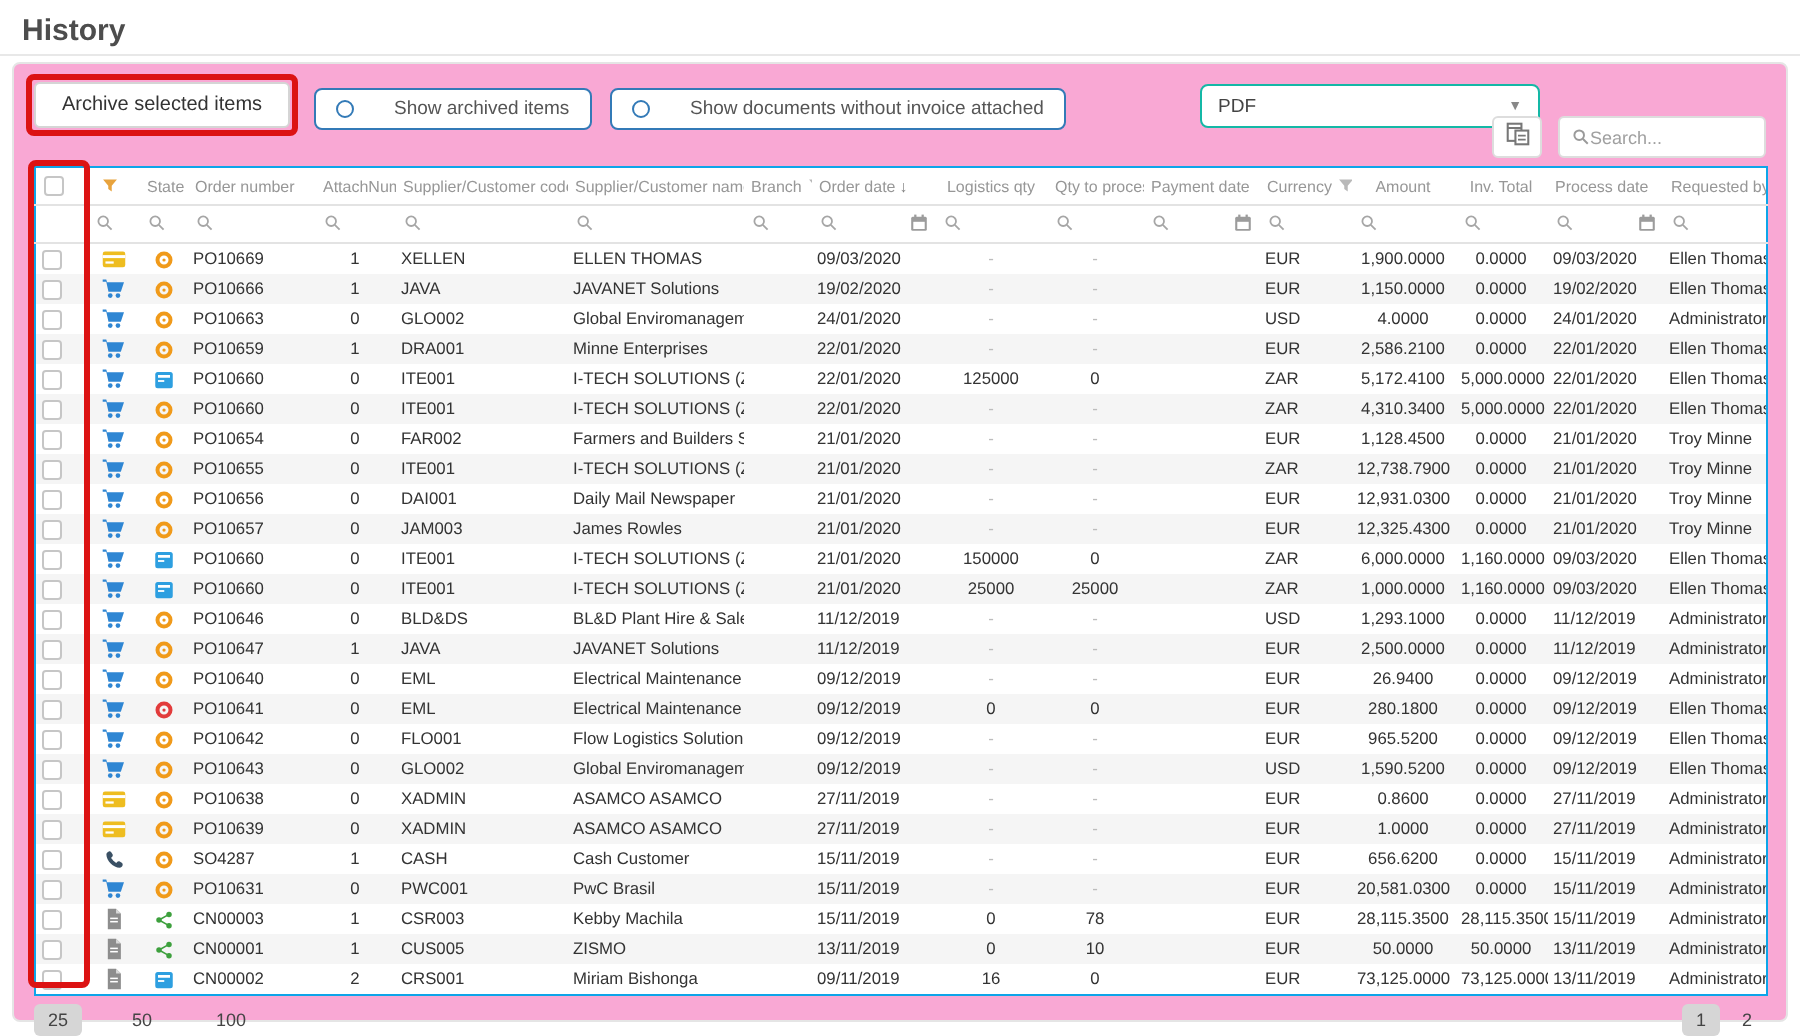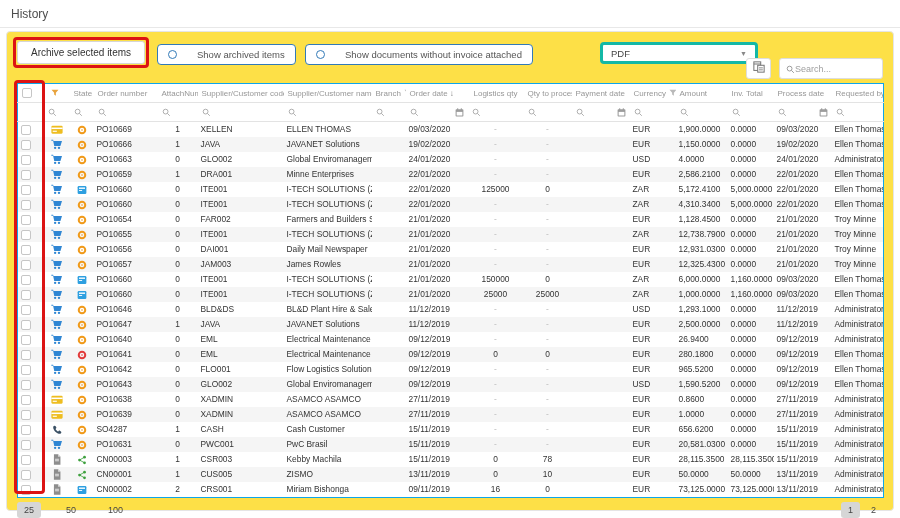--- a/index.html
+++ b/index.html
@@ -1,42 +1,42 @@
 <!DOCTYPE html>
 <html><head>
 <meta charset="utf-8">
 <style>
 *{box-sizing:border-box;margin:0;padding:0}
 html,body{width:900px;height:518px;overflow:hidden;background:#fff;font-family:"Liberation Sans",sans-serif;position:relative}
-.page-title{position:absolute;left:11px;top:7px;font-size:12px;font-weight:400;color:#4d4d4d}
+.page-title{position:absolute;left:11px;top:7px;font-size:15px;font-weight:700;color:#4d4d4d}
 .title-divider{position:absolute;left:0;top:27px;width:900px;border-bottom:1px solid #e8e8e8}
-.panel{position:absolute;left:6px;top:31px;width:888px;height:480px;background:#fde047;border:1px solid #e5e5e5;border-radius:4px;padding:5px 10px}
+.panel{position:absolute;left:6px;top:31px;width:888px;height:480px;background:#f9a8d4;border:1px solid #e5e5e5;border-radius:4px;padding:5px 10px}
 .toolbar{position:relative;height:44px}
 .annotation{border:3px solid #dc1313;border-radius:4px}
 .archive-wrap{position:absolute;left:-4px;top:0;padding:1px;display:inline-block}
 .btn{background:#fff;border:1px solid #d5d5d5;border-radius:3px;font-size:10px;color:#333;padding:5px 13px;font-family:inherit;cursor:pointer;white-space:nowrap}
 .radio-opt{position:absolute;top:7px;display:flex;align-items:center;gap:20px;border:1px solid #337ab7;border-radius:4px;padding:4px 10px;font-size:9.5px;color:#555;background:#fff;white-space:nowrap;cursor:pointer}
 .radio-circle{width:9px;height:9px;border:1px solid #337ab7;border-radius:50%;display:inline-block;flex:none}
 #radio-archived{left:140px}
 #radio-noinv{left:288px}
-.select-box{position:absolute;left:583px;top:5px;width:158px;height:22px;border:3px solid #14b8a6;border-radius:4px;display:flex;align-items:center;justify-content:space-between;padding:0 8px;font-size:9.5px;color:#444;background:#fff;cursor:pointer}
+.select-box{position:absolute;left:583px;top:5px;width:170px;height:22px;border:1px solid #14b8a6;border-radius:4px;display:flex;align-items:center;justify-content:space-between;padding:0 8px;font-size:9.5px;color:#444;background:#fff;cursor:pointer}
 .caret{font-size:7px;color:#888}
 .icon-btn{position:absolute;right:112px;top:21px;width:25px;height:21px;border:1px solid #ddd;border-radius:3px;background:#fff;display:flex;align-items:center;justify-content:center;cursor:pointer}
 .search-box{position:absolute;right:0;top:21px;width:104px;height:21px;border:1px solid #ddd;border-radius:3px;display:flex;align-items:center;gap:0;padding:0 6px;background:#fff}
 .search-box input{border:none;outline:none;width:100%;font-size:9px;font-family:inherit;color:#333;background:transparent}
 .search-box input::placeholder{color:#a0a0a0}
 .grid-wrap{position:relative;margin-top:2px}
 table{border-collapse:collapse;table-layout:fixed;width:866px;border:1px solid #0ea5e9;background:#fff}
 th{font-weight:400;color:#979797;font-size:8px;text-align:left;padding:0 4px;height:19px;white-space:nowrap;overflow:hidden;border-bottom:1px solid #e3e3e3;cursor:pointer}
 .frow td{height:14px;border-bottom:1px solid #e3e3e3;padding:0 4px}
 .fcell{display:flex;align-items:center;justify-content:space-between}
 tbody td{height:15px;line-height:15px;font-size:8.4px;color:#333;padding:0 3px;white-space:nowrap;overflow:hidden}
 tbody tr:nth-child(even){background:#f5f5f5}
 td.c,th.c{text-align:center}
-td.r,th.r{text-align:left}
+td.r,th.r{text-align:center}
 td.dash{color:#bdbdbd}
 .cb{display:inline-block;width:10px;height:10px;border:1px solid #c6c6c6;border-radius:2px;background:#fff;vertical-align:middle;cursor:pointer}
 .icon-cell svg{vertical-align:middle}
 .hicon{margin-left:3px;vertical-align:-1px}
 .sort-arrow{color:#808080;font-size:8px;margin-left:2px}
 .col-annotation{position:absolute;left:-3px;top:-3px;width:31px;height:414px;border:3px solid #dc1313;border-radius:4px;pointer-events:none;z-index:5}
 .pager{display:flex;justify-content:space-between;align-items:center;margin-top:4px;font-size:9px;color:#444;width:866px}
 .pg{padding:3px 7px;border-radius:3px;cursor:pointer;margin-right:18px;display:inline-block}
 .pg.sel{background:#d6d6d6}
 .pages .pg{margin:0 0 0 4px}

